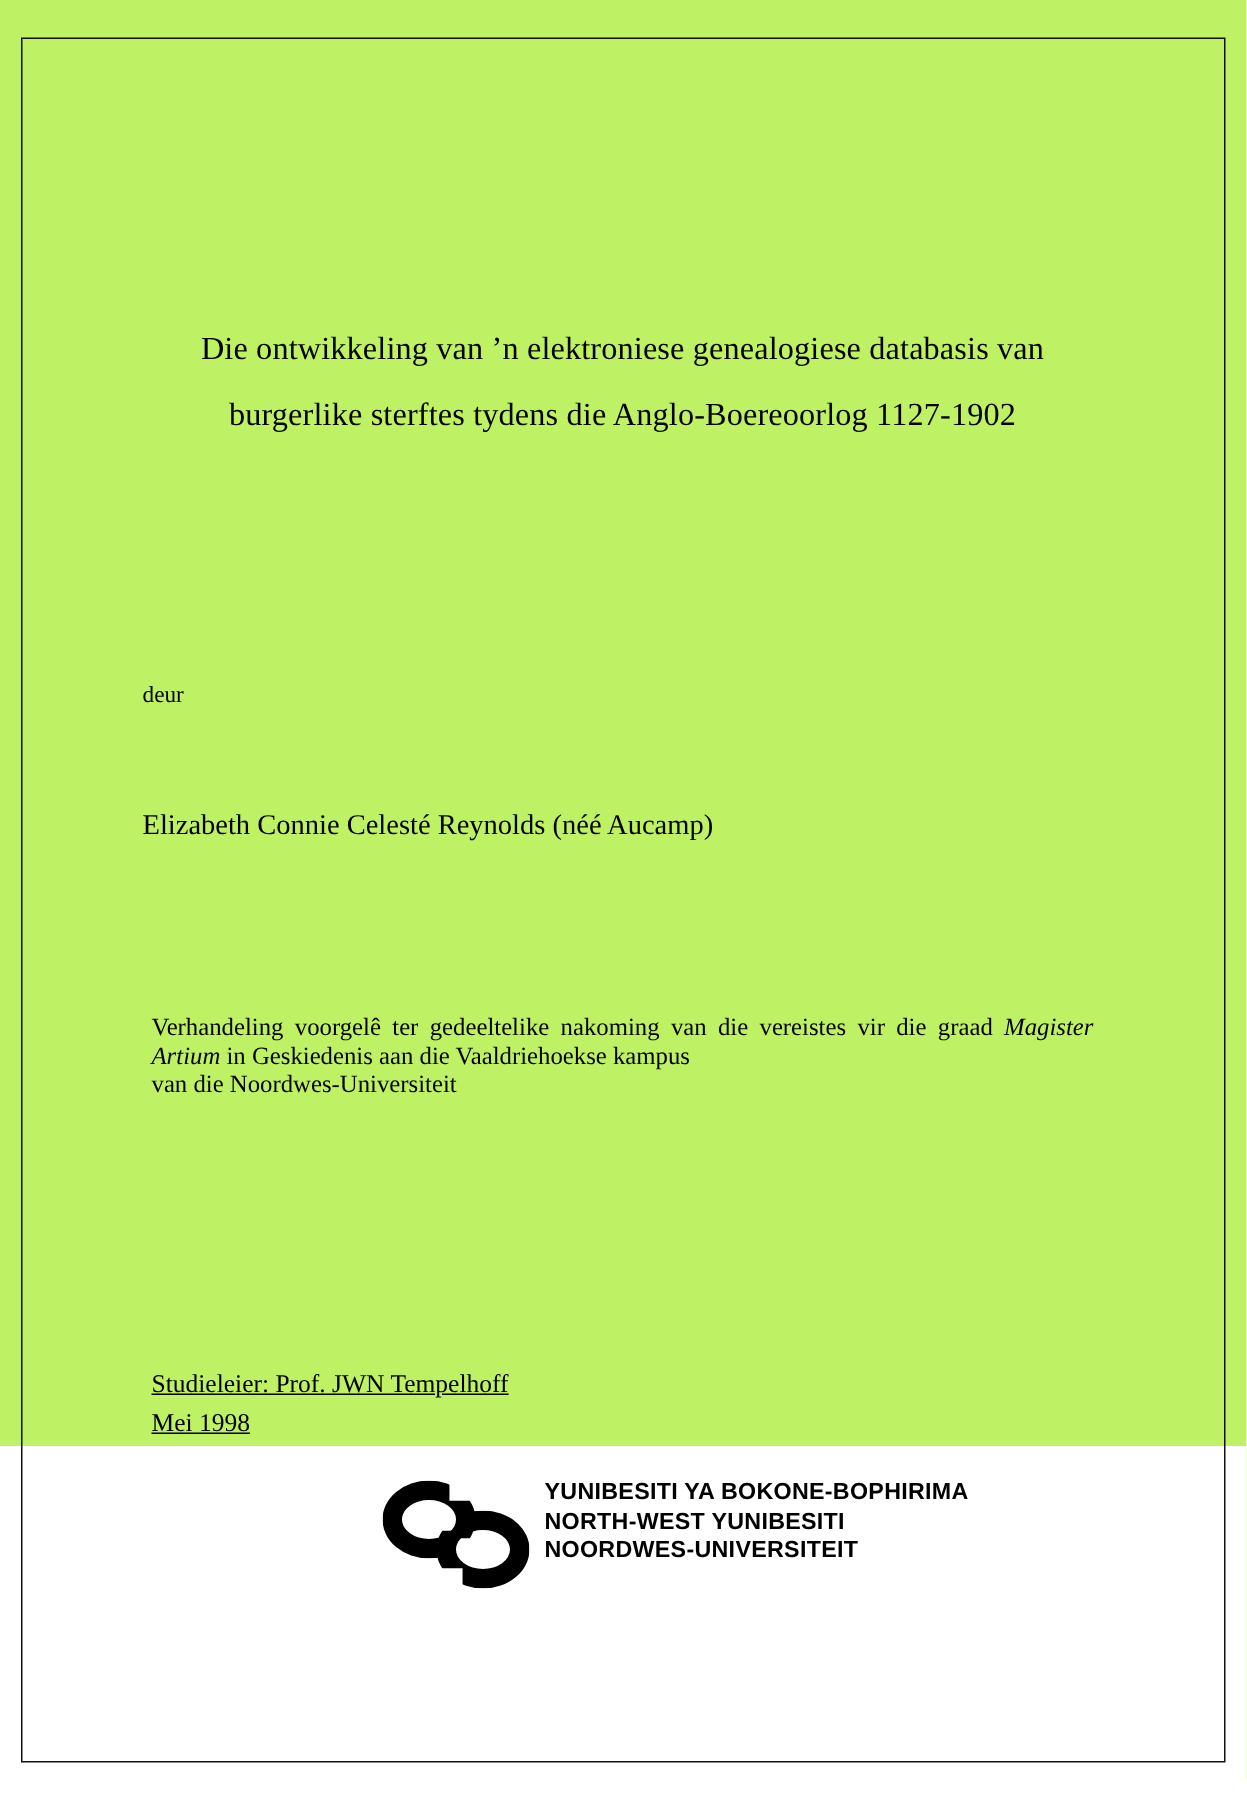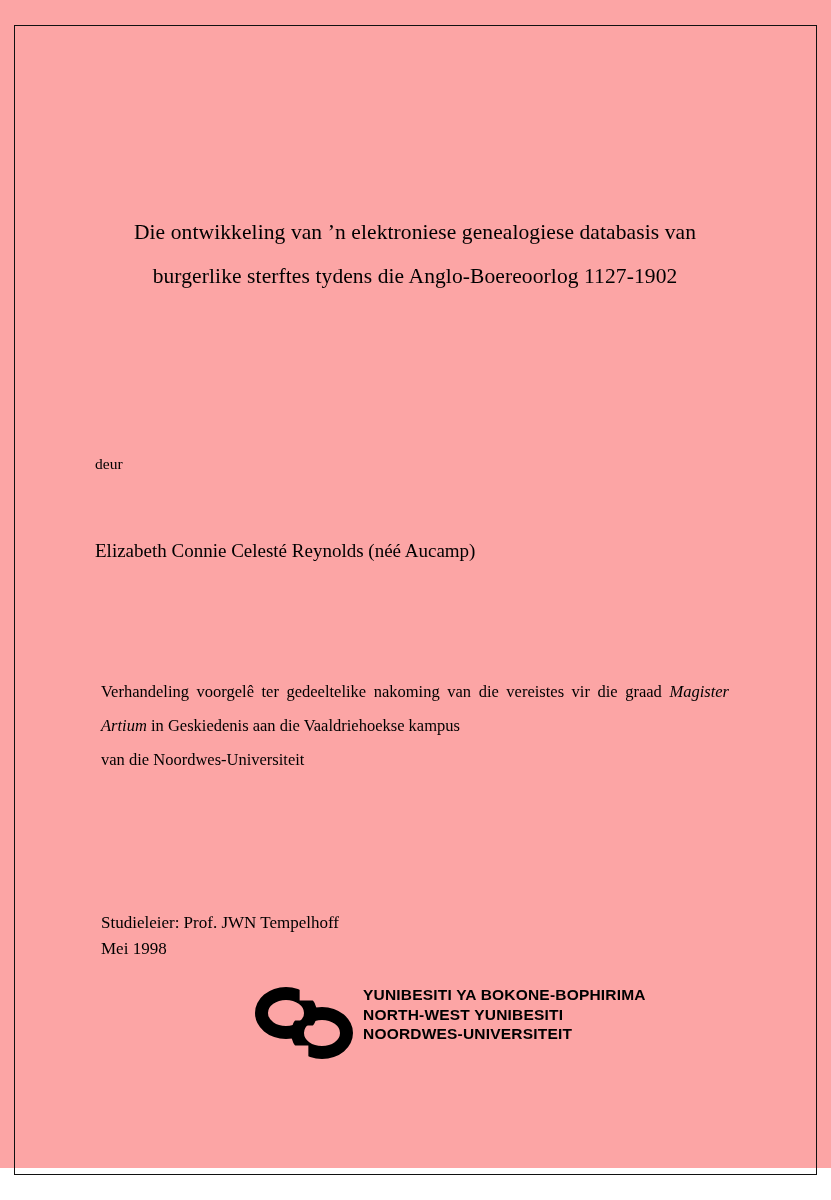--- a/index.html
+++ b/index.html
@@ -10,22 +10,22 @@
   body {
     width: 831px;
     height: 1200px;
     font-family: "Liberation Serif", serif;
     color: #000000;
     overflow: hidden;
   }
   .page {
     position: relative;
     width: 831px;
-    height: 1168px;
-    background: #fca5a5;
+    height: 964px;
+    background: #bef264;
     box-sizing: border-box;
   }
   .page-border {
     position: absolute;
     left: 14px;
     top: 25px;
     width: 803px;
     height: 1150px;
     border: 1.5px solid #111111;
     box-sizing: border-box;
@@ -68,39 +68,40 @@
     width: 640px;
     font-size: 19px;
   }
 
   .statement {
     position: absolute;
     top: 650px;
     left: 6px;
     width: 628px;
     font-size: 16.5px;
-    line-height: 34px;
+    line-height: 19px;
     text-align: justify;
   }
   .statement .last-line {
     text-align: left;
   }
   .statement em {
     font-style: italic;
   }
 
   .supervisor-block {
     position: absolute;
     top: 885px;
     left: 6px;
     font-size: 17px;
     line-height: 25.5px;
   }
   .supervisor-line, .date-line {
     white-space: nowrap;
+    text-decoration: underline;
   }
 
   .logo-block {
     position: absolute;
     top: 960px;
     left: 160px;
     width: 400px;
     display: flex;
   }
   .logo-mark {

